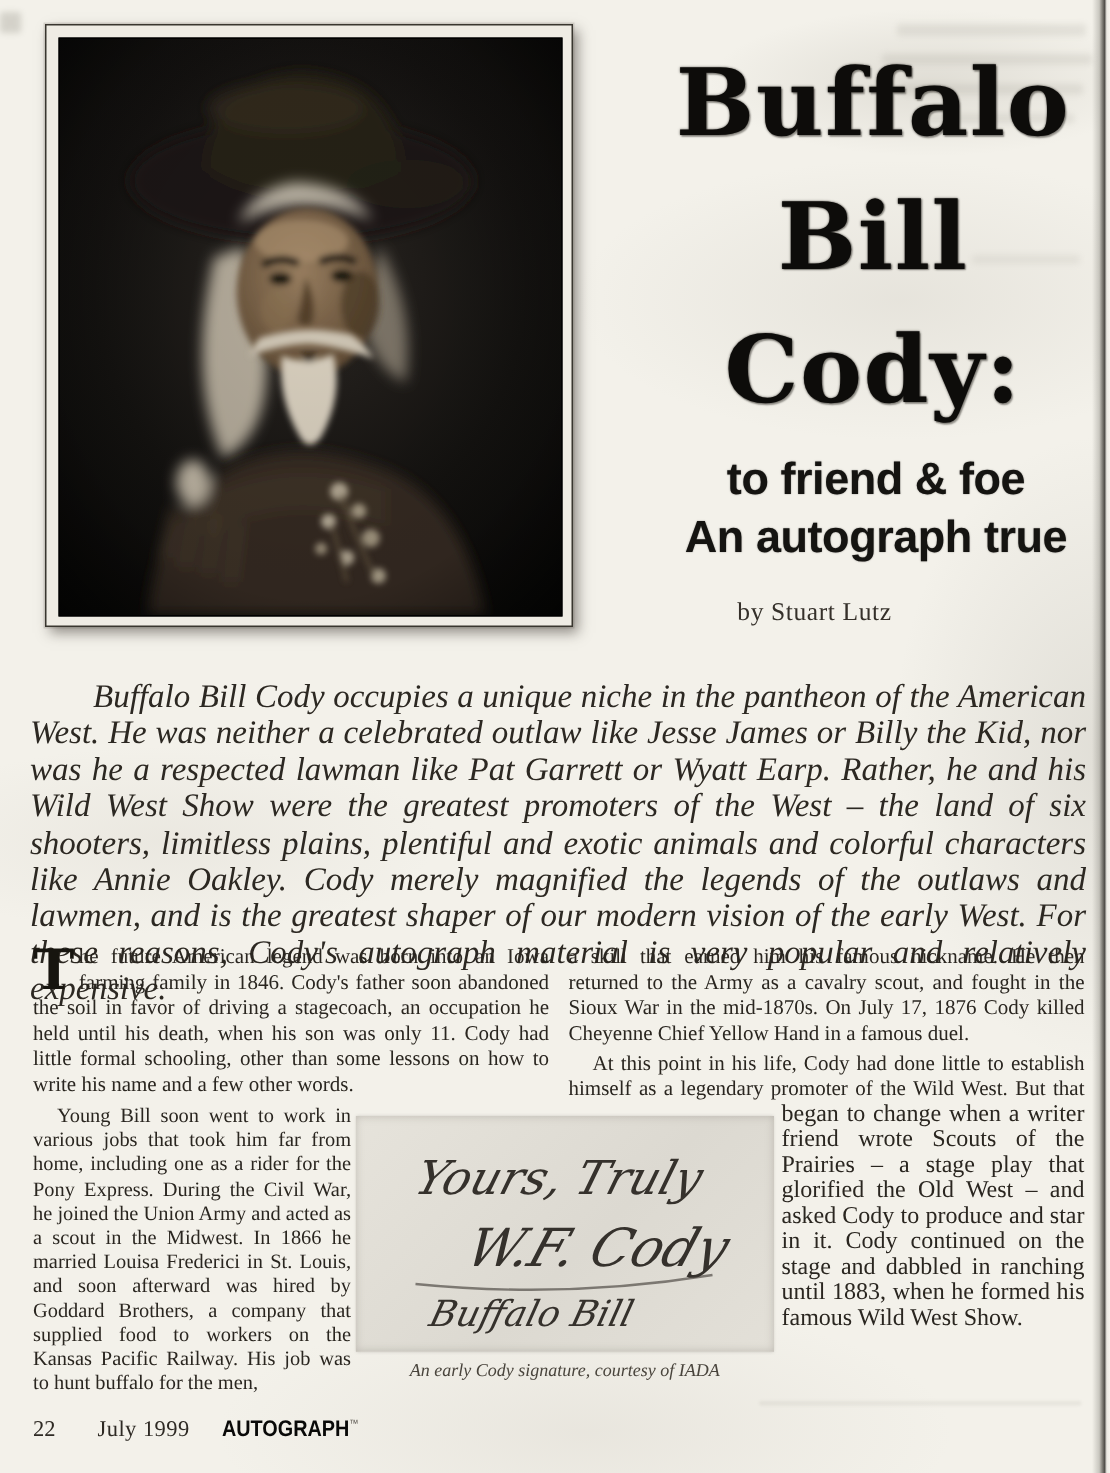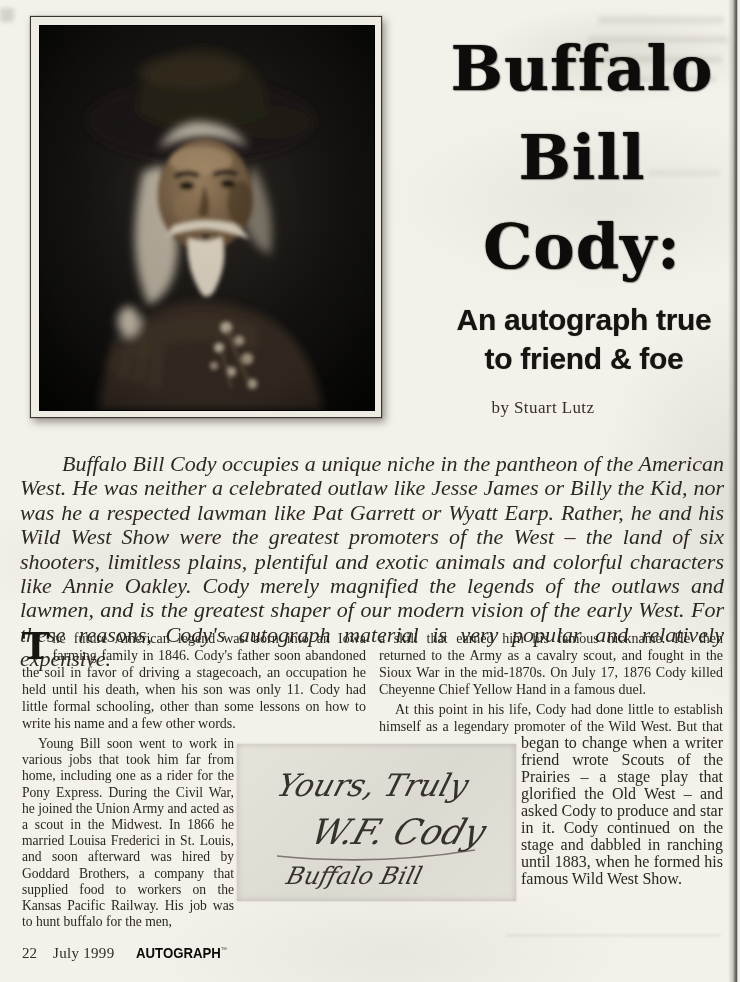--- a/index.html
+++ b/index.html
@@ -66,21 +66,21 @@
   
   .sig-figure{position:absolute;left:237px;top:744px;width:279px;height:157px;
     background:linear-gradient(135deg,#e6e3db 0%,#dcd9d1 55%,#e3e0d8 100%);
     box-shadow:0 0 6px rgba(120,115,105,.35) inset, 0 0 2px rgba(120,115,105,.3);}
   .sig-figure svg{display:block;width:100%;height:100%;}
   .sig-caption{position:absolute;left:237px;top:906px;width:279px;text-align:center;
     font-style:italic;font-size:12px;color:#49443c;}
   
   .footer{position:absolute;left:22px;top:944px;width:700px;display:flex;align-items:baseline;
     font-size:15px;color:#2e2a24;}
-  .footer .pagenum{margin-right:16px;text-align:right;}
+  .footer .pagenum{margin-right:28px;text-align:right;}
   .footer .issue{margin-right:22px;letter-spacing:.3px;}
   .logo{font-family:"Liberation Sans", sans-serif;font-weight:bold;font-size:15px;
     color:#090908;transform:scaleX(.88);transform-origin:left;letter-spacing:0;display:inline-block;}
   .logo sup{font-size:7px;vertical-align:super;font-weight:normal;color:#55514a;}
 </style>
 </head>
 <body>
 
 <div class="page">
 
@@ -172,22 +172,22 @@
       </svg>
     </div>
   </div>
 
   <div class="headline">
     <div class="t-line">Buffalo</div>
     <div class="t-line">Bill</div>
     <div class="t-line">Cody:</div>
   </div>
   <div class="subtitle">
+    <div>to friend &amp; foe</div>
     <div>An autograph true</div>
-    <div>to friend &amp; foe</div>
   </div>
   <div class="byline">by Stuart Lutz</div>
 
   <div class="intro">Buffalo Bill Cody occupies a unique niche in the pantheon of the American West. He was neither a celebrated outlaw like Jesse James or Billy the Kid, nor was he a respected lawman like Pat Garrett or Wyatt Earp. Rather, he and his Wild West Show were the greatest promoters of the West – the land of six shooters, limitless plains, plentiful and exotic animals and colorful characters like Annie Oakley. Cody merely magnified the legends of the outlaws and lawmen, and is the greatest shaper of our modern vision of the early West. For these reasons, Cody's autograph material is very popular and relatively expensive.</div>
 
   <div class="columns">
     <div class="col col-left">
       <p><span class="dropcap">T</span><span>he future American legend was born into an Iowa farming family in 1846. Cody's father soon abandoned the soil in favor of driving a stagecoach, an occupation he held until his death, when his son was only 11. Cody had little formal schooling, other than some lessons on how to write his name and a few other words.</span></p>
       <p class="p-narrow-left">Young Bill soon went to work in various jobs that took him far from home, including one as a rider for the Pony Express. During the Civil War, he joined the Union Army and acted as a scout in the Midwest. In 1866 he married Louisa Frederici in St. Louis, and soon afterward was hired by Goddard Brothers, a company that supplied food to workers on the Kansas Pacific Railway. His job was to hunt buffalo for the men,</p>
     </div>
@@ -206,20 +206,21 @@
         <g transform="translate(72,100) skewX(-18)">
           <text x="0" y="0" font-size="35">W.F. Cody</text>
         </g>
         <g transform="translate(48,140) skewX(-14)">
           <text x="0" y="0" font-size="24">Buffalo Bill</text>
         </g>
       </g>
       <path d="M40,112 Q140,122 238,106" stroke="#3a3631" stroke-width="1.6" fill="none" opacity=".6"></path>
     </svg>
   </div>
+  <div class="sig-caption">An early Cody signature, courtesy of IADA</div>
 
   <div class="footer">
     <span class="pagenum">22</span>
     <span class="issue">July 1999</span>
     <span class="logo"><span>AUTOGRAPH</span><sup>™</sup></span>
   </div>
 
 </div>
 
 </body></html>

